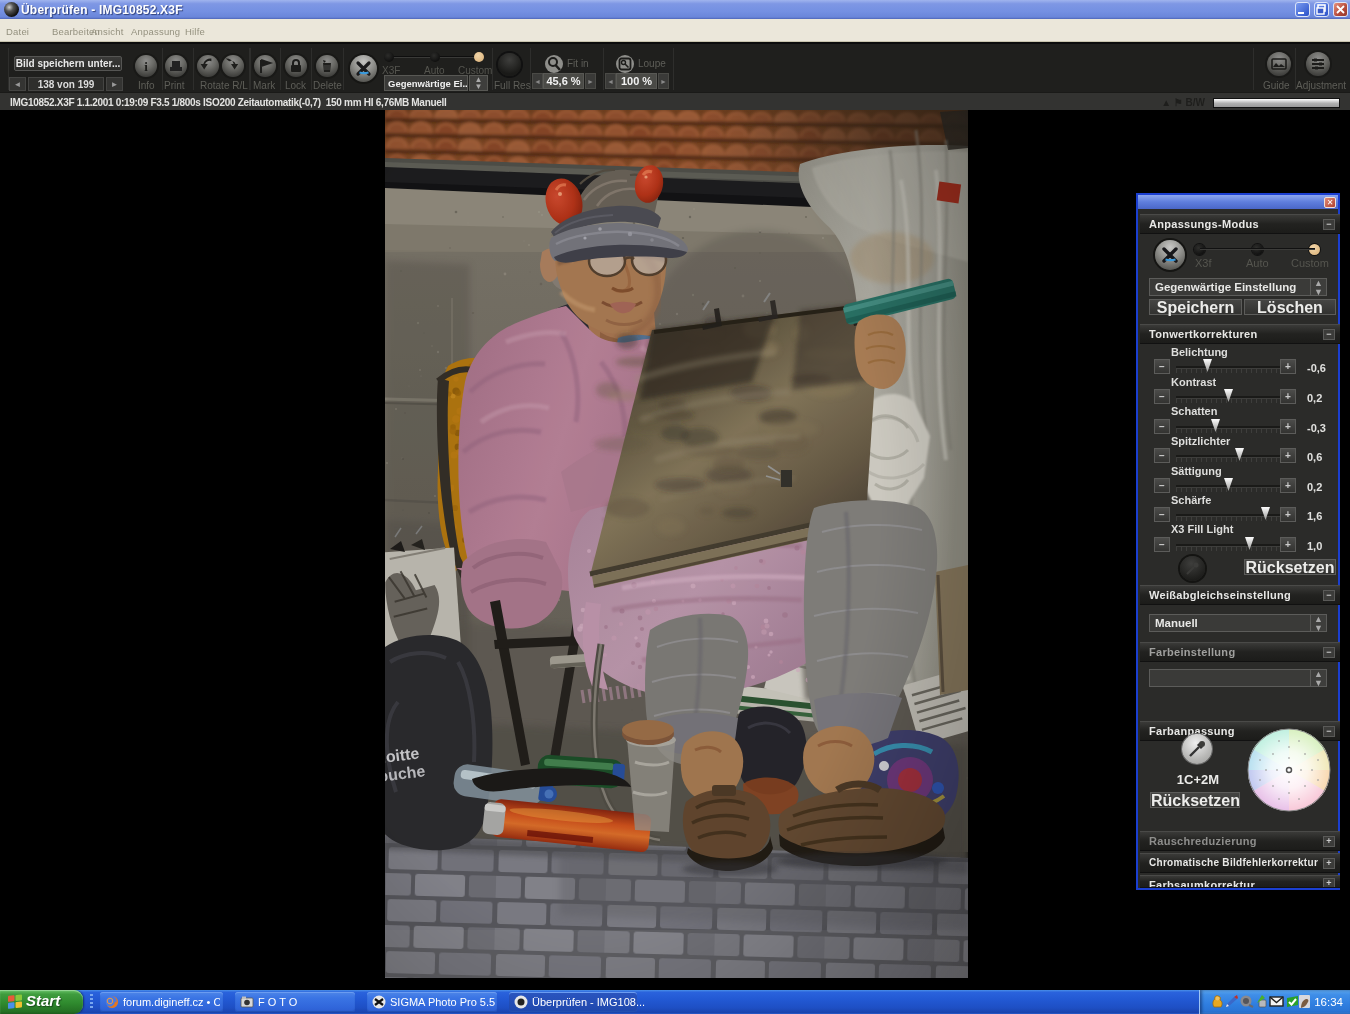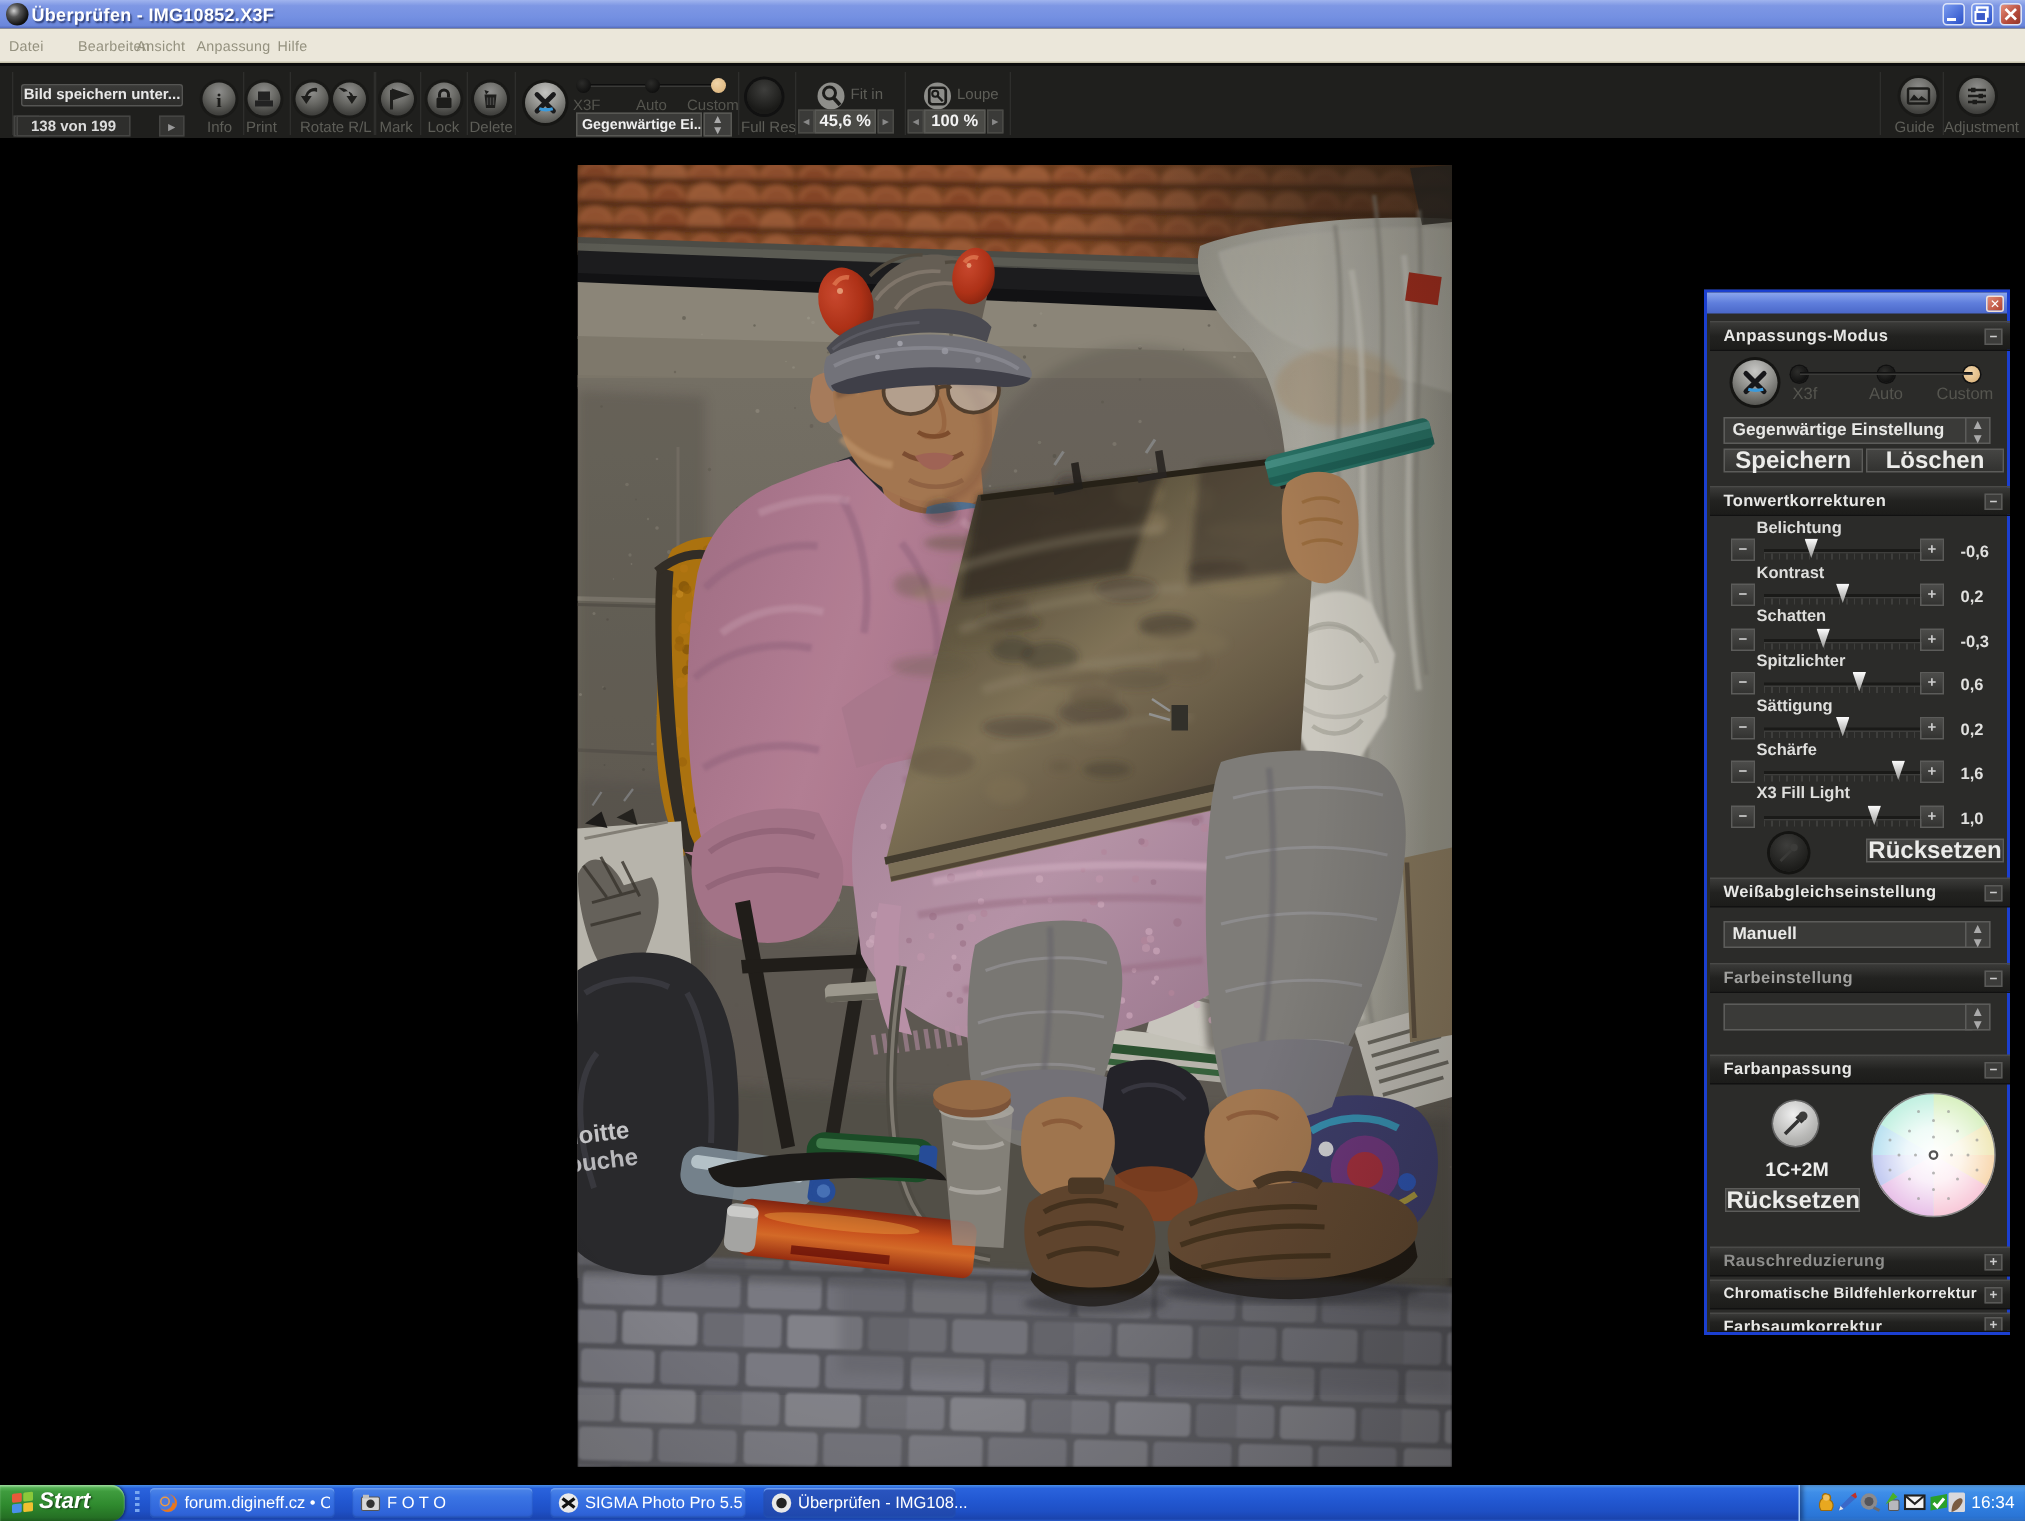--- a/index.html
+++ b/index.html
@@ -20,21 +20,21 @@
   
   #menubar { position:absolute; left:0; top:19px; width:1350px; height:23px; background:#ebe7da; border-bottom:1px solid #c8c4ae; color:#94917f; font-size:9.5px; letter-spacing:0.2px; }
   #menubar span { position:absolute; top:7px; }
 
   
   #toolbar { position:absolute; left:0; top:42px; width:1350px; height:50px; background:#1f1f1d; border-top:2px solid #0c0c0c; }
   .tsep { position:absolute; top:4px; height:42px; width:1px; background:#151513; border-right:1px solid #2e2e2c; }
   #btnsave { position:absolute; left:14px; top:12px; width:108px; height:15px; background:linear-gradient(#3a3a38,#2c2c2a); border:1px solid #555553; border-radius:2px; color:#e8e8e8; font-size:10px; font-weight:bold; text-align:center; line-height:14px; white-space:nowrap; overflow:hidden; }
   #navbar { position:absolute; left:9px; top:33px; width:114px; height:14px; }
   .navarr { position:absolute; top:0; width:17px; height:14px; background:#343432; border:1px solid #454543; color:#999; font-size:8px; text-align:center; line-height:13px; }
-  #navmid { position:absolute; left:2px; top:0; width:76px; height:14px; background:#2e2e2c; border:1px solid #454543; color:#dcdcdc; font-size:10px; font-weight:bold; text-align:center; line-height:13px; }
+  #navmid { position:absolute; left:19px; top:0; width:76px; height:14px; background:#2e2e2c; border:1px solid #454543; color:#dcdcdc; font-size:10px; font-weight:bold; text-align:center; line-height:13px; }
   .circbtn { position:absolute; width:22px; height:22px; border-radius:50%;
      background:radial-gradient(circle at 50% 28%, #8e8e8c 0%, #6a6a66 40%, #434340 75%, #323230 100%);
      box-shadow:0 0 0 2px #191917; }
   .circbtn svg { position:absolute; left:0; top:0; }
   .tlabel { position:absolute; color:#5e5e58; font-size:10px; }
 
   
   #x3fbtn { position:absolute; left:350px; top:11px; width:27px; height:27px; border-radius:50%;
      background:radial-gradient(circle at 50% 25%, #c4c4c2 0%, #8e8e8a 45%, #5a5a56 80%, #44443f 100%); box-shadow:0 0 0 2px #161614; }
   .sdot { position:absolute; width:10px; height:10px; border-radius:50%; background:radial-gradient(circle at 40% 35%, #2c2c2a, #050505); top:8px; }
@@ -257,20 +257,25 @@
         <svg width="24" height="24">
           <path d="M6 8 h12 M6 12 h12 M6 16 h12" stroke="#1c1c1a" stroke-width="1.8"></path>
           <rect x="8" y="6.5" width="3" height="3" fill="#1c1c1a"></rect>
           <rect x="13" y="10.5" width="3" height="3" fill="#1c1c1a"></rect>
           <rect x="9" y="14.5" width="3" height="3" fill="#1c1c1a"></rect>
         </svg>
       </div>
     <div class="tlabel" style="left:1296px; top:36px">Adjustment</div>
   </div>
 
+  <div id="statusbar">
+    <div id="statustext">IMG10852.X3F 1.1.2001 0:19:09 F3.5 1/800s ISO200 Zeitautomatik(-0,7)&nbsp; 150 mm HI 6,76MB Manuell</div>
+    <div id="statright" style="right:145px; top:4px">▲&nbsp;⚑&nbsp;B/W</div>
+    <div id="statprog"></div>
+  </div>
 
   <div id="canvas">
     <svg id="photo" viewBox="385 110 583 868" preserveAspectRatio="none">
 <defs>
 <pattern id="cob" width="110" height="52" patternUnits="userSpaceOnUse" patternTransform="translate(387,845) rotate(1.5)">
  <rect width="110" height="52" fill="#5a5a60"></rect>
  <rect x="2" y="2" width="49" height="22" rx="3" fill="#808088"></rect>
  <rect x="55" y="2" width="52" height="22" rx="3" fill="#777780"></rect>
  <rect x="-24" y="28" width="49" height="22" rx="3" fill="#7d7d85"></rect>
  <rect x="29" y="28" width="50" height="22" rx="3" fill="#888890"></rect>
@@ -1400,21 +1405,21 @@
         <div class="pbtn">−</div>
       </div>
     <div class="pdrop" style="top:419px">Manuell</div>
     <div class="pdroparr" style="left:172px; top:419px">▲<br>▼</div>
     <div class="phead" style="top:447px">
         <span style="color:#a0a09e">Farbeinstellung</span>
         <div class="pbtn">−</div>
       </div>
     <div class="pdrop" style="top:474px">&nbsp;</div>
     <div class="pdroparr" style="left:172px; top:474px">▲<br>▼</div>
-    <div class="phead" style="top:508px">
+    <div class="phead" style="top:526px">
         <span>Farbanpassung</span>
         <div class="pbtn">−</div>
       </div>
     <div class="pdropper" style="left:44px; top:539px; width:30px; height:30px; background:radial-gradient(circle at 45% 30%, #efefef, #b8b8b6 60%, #9a9a98); box-shadow:0 0 0 1px #666;"><svg width="30" height="30">
           <path d="M8 22 L17 13" stroke="#333" stroke-width="2.4"></path>
           <path d="M16 10 L20 14" stroke="#333" stroke-width="3"></path>
           <circle cx="20" cy="10" r="3" fill="#3c3c3a"></circle>
         </svg></div>
     <div style="position:absolute; left:30px; top:577px; width:60px; text-align:center; color:#ececea; font-size:13px; font-weight:bold;">1C+2M</div>
     <div class="pbutton" style="left:12px; top:597px; width:90px">Rücksetzen</div>

